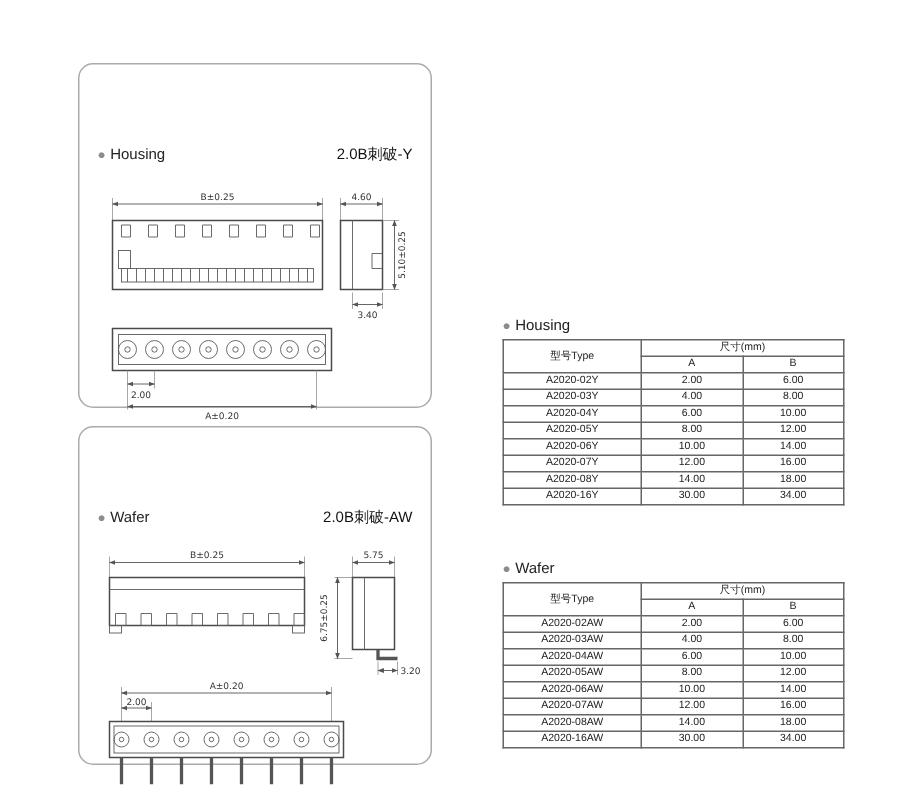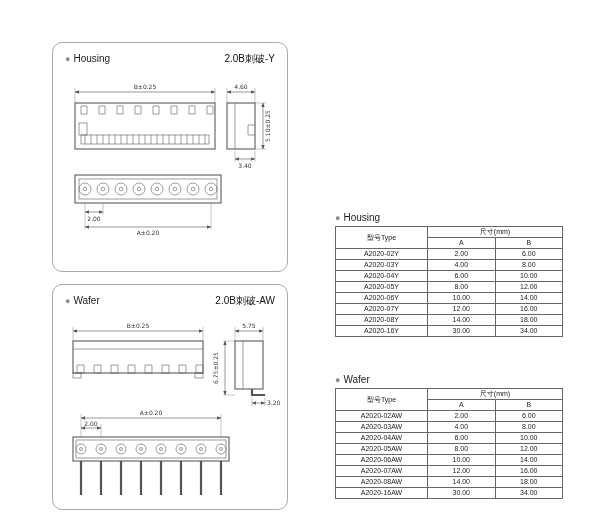--- a/index.html
+++ b/index.html
@@ -7,21 +7,21 @@
           font-family:"Liberation Sans","DejaVu Sans",sans-serif; color:#111; overflow:hidden; }
 
   .panel { position:absolute; border:1px solid #ababab; border-radius:10px;
            background:#fff; box-sizing:border-box; }
   .panel.housing { left:52px; top:42px;  width:236px; height:230px; }
   .panel.wafer   { left:52px; top:284px; width:236px; height:226px; }
 
   .panel-header { display:flex; align-items:baseline; padding:9px 12px 0 12px; }
   .bullet { color:#8c8c8c; font-size:9px; margin-right:3px; }
   .panel-title { font-size:10px; color:#222; }
-  .part-no { margin-left:auto; font-size:10px; color:#111; }
+  .part-no { margin-left:auto; font-size:10px; color:#111;margin-top:44px; }
 
   svg.drawing { display:block; width:222px; margin:3px auto 0 auto; }
   svg text { font-family:"DejaVu Sans",sans-serif; font-size:6px; fill:#333; }
   .ol  { fill:none; stroke:#4a4a4a; stroke-width:1; }
   .dt  { fill:none; stroke:#5a5a5a; stroke-width:0.6; }
   .ext { stroke:#8a8a8a; stroke-width:0.5; }
   .dim { stroke:#555; stroke-width:0.6; }
   .pin { fill:none; stroke:#555; stroke-width:2.2; }
 
   .tbl-block { position:absolute; width:228px; }

